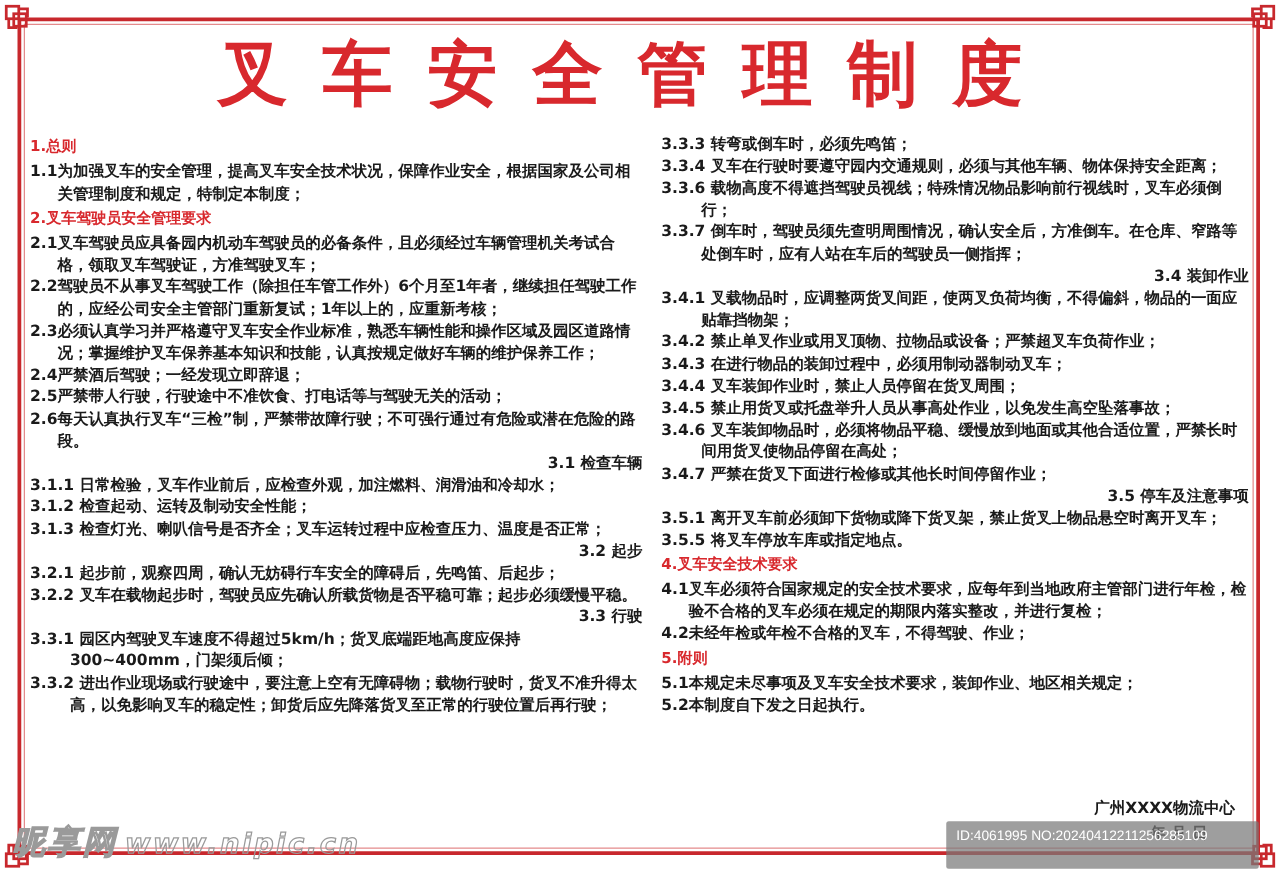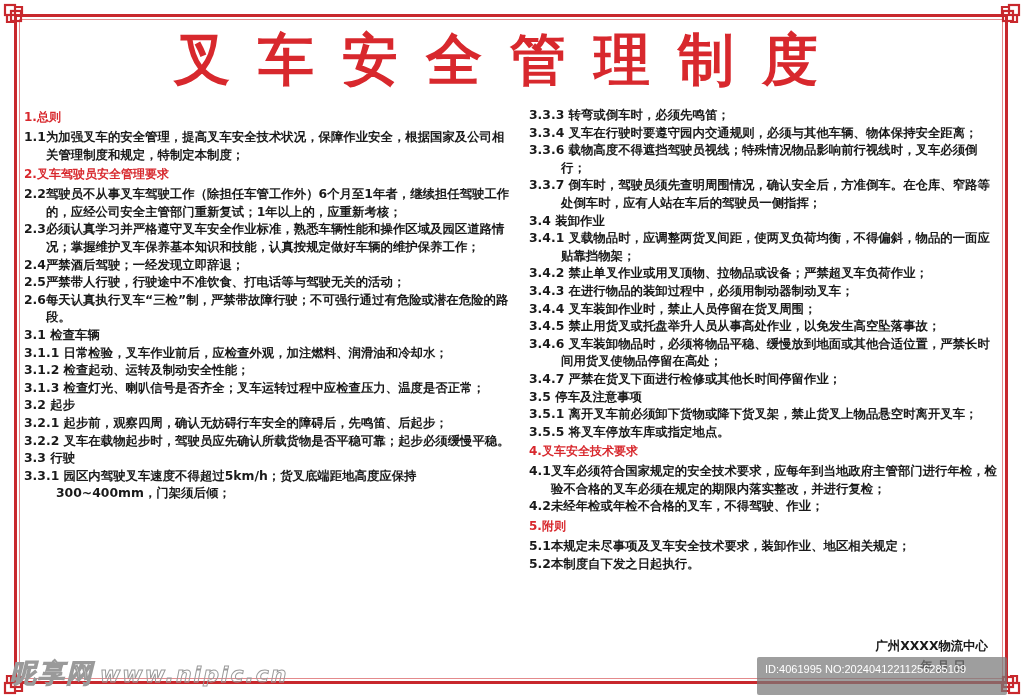--- a/index.html
+++ b/index.html
@@ -29,21 +29,21 @@
     line-height:72px; text-indent:28px;
   }
 
   .col { position:absolute; top:106px; font-size:12.4px; line-height:17.6px; font-weight:bold; }
   .col.left { left:24px; width:490px; }
   .col.right { left:529px; width:470px; }
 
   .h { color:#d8282d; font-size:12px; line-height:20px; font-weight:bold; margin:1px 0 1px 0; }
   .p { margin:0; padding-left:22px; text-indent:-22px; white-space:normal; }
   .p.sub { padding-left:32px; text-indent:-32px; }
-  .p.plain { padding-left:0; text-indent:0; }
+  .p.plain { padding-left:0; text-indent:0;text-align:right; }
 
   .sig { position:absolute; right:36px; top:636px; font-size:12.4px; font-weight:bold; text-align:right; line-height:20px; }
   .sig .date { padding-right:22px; }
 
   .watermark-left {
     position:absolute; left:10px; top:656px; font-size:26px; font-style:italic; font-weight:bold;
     color:transparent; -webkit-text-stroke:1px #9a9a9a; letter-spacing:2px;
   }
   .watermark-left .url { font-size:22px; margin-left:6px;margin-top:28px; }
   .id-bar {
@@ -91,34 +91,36 @@
       <path d="M5 13 V20 H12"></path>
   </g>
 </svg>
 
 <div class="title">叉车安全管理制度</div>
 
 <div class="col left">
   <div class="h">1.总则</div>
   <p class="p">1.1为加强叉车的安全管理，提高叉车安全技术状况，保障作业安全，根据国家及公司相关管理制度和规定，特制定本制度；</p>
   <div class="h">2.叉车驾驶员安全管理要求</div>
+  <p class="p">2.1叉车驾驶员应具备园内机动车驾驶员的必备条件，且必须经过车辆管理机关考试合格，领取叉车驾驶证，方准驾驶叉车；</p>
   <p class="p">2.2驾驶员不从事叉车驾驶工作（除担任车管工作外）6个月至1年者，继续担任驾驶工作的，应经公司安全主管部门重新复试；1年以上的，应重新考核；</p>
   <p class="p">2.3必须认真学习并严格遵守叉车安全作业标准，熟悉车辆性能和操作区域及园区道路情况；掌握维护叉车保养基本知识和技能，认真按规定做好车辆的维护保养工作；</p>
   <p class="p">2.4严禁酒后驾驶；一经发现立即辞退；</p>
   <p class="p">2.5严禁带人行驶，行驶途中不准饮食、打电话等与驾驶无关的活动；</p>
   <p class="p">2.6每天认真执行叉车“三检”制，严禁带故障行驶；不可强行通过有危险或潜在危险的路段。</p>
   <p class="p plain">3.1 检查车辆</p>
   <p class="p sub">3.1.1 日常检验，叉车作业前后，应检查外观，加注燃料、润滑油和冷却水；</p>
   <p class="p sub">3.1.2 检查起动、运转及制动安全性能；</p>
   <p class="p sub">3.1.3 检查灯光、喇叭信号是否齐全；叉车运转过程中应检查压力、温度是否正常；</p>
   <p class="p plain">3.2 起步</p>
   <p class="p sub">3.2.1 起步前，观察四周，确认无妨碍行车安全的障碍后，先鸣笛、后起步；</p>
   <p class="p sub">3.2.2 叉车在载物起步时，驾驶员应先确认所载货物是否平稳可靠；起步必须缓慢平稳。</p>
   <p class="p plain">3.3 行驶</p>
   <p class="p sub">3.3.1 园区内驾驶叉车速度不得超过5km/h；货叉底端距地高度应保持300~400mm，门架须后倾；</p>
+  <p class="p sub">3.3.2 进出作业现场或行驶途中，要注意上空有无障碍物；载物行驶时，货叉不准升得太高，以免影响叉车的稳定性；卸货后应先降落货叉至正常的行驶位置后再行驶；</p>
 </div>
 
 <div class="col right">
   <p class="p sub">3.3.3 转弯或倒车时，必须先鸣笛；</p>
   <p class="p sub">3.3.4 叉车在行驶时要遵守园内交通规则，必须与其他车辆、物体保持安全距离；</p>
   <p class="p sub">3.3.6 载物高度不得遮挡驾驶员视线；特殊情况物品影响前行视线时，叉车必须倒行；</p>
   <p class="p sub">3.3.7 倒车时，驾驶员须先查明周围情况，确认安全后，方准倒车。在仓库、窄路等处倒车时，应有人站在车后的驾驶员一侧指挥；</p>
   <p class="p plain">3.4 装卸作业</p>
   <p class="p sub">3.4.1 叉载物品时，应调整两货叉间距，使两叉负荷均衡，不得偏斜，物品的一面应贴靠挡物架；</p>
   <p class="p sub">3.4.2 禁止单叉作业或用叉顶物、拉物品或设备；严禁超叉车负荷作业；</p>

